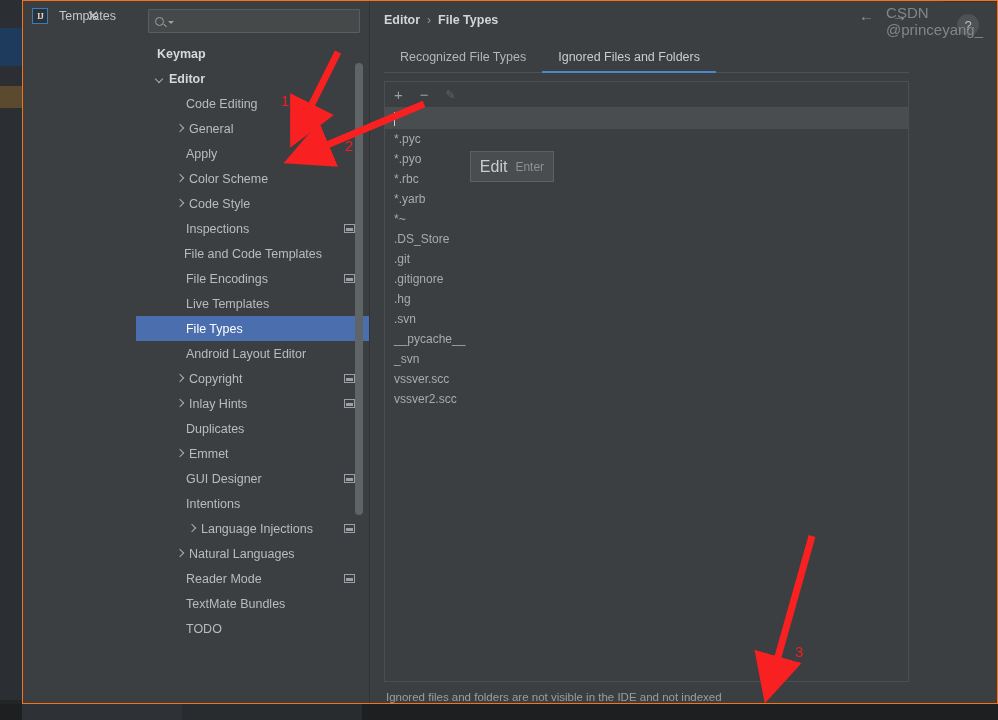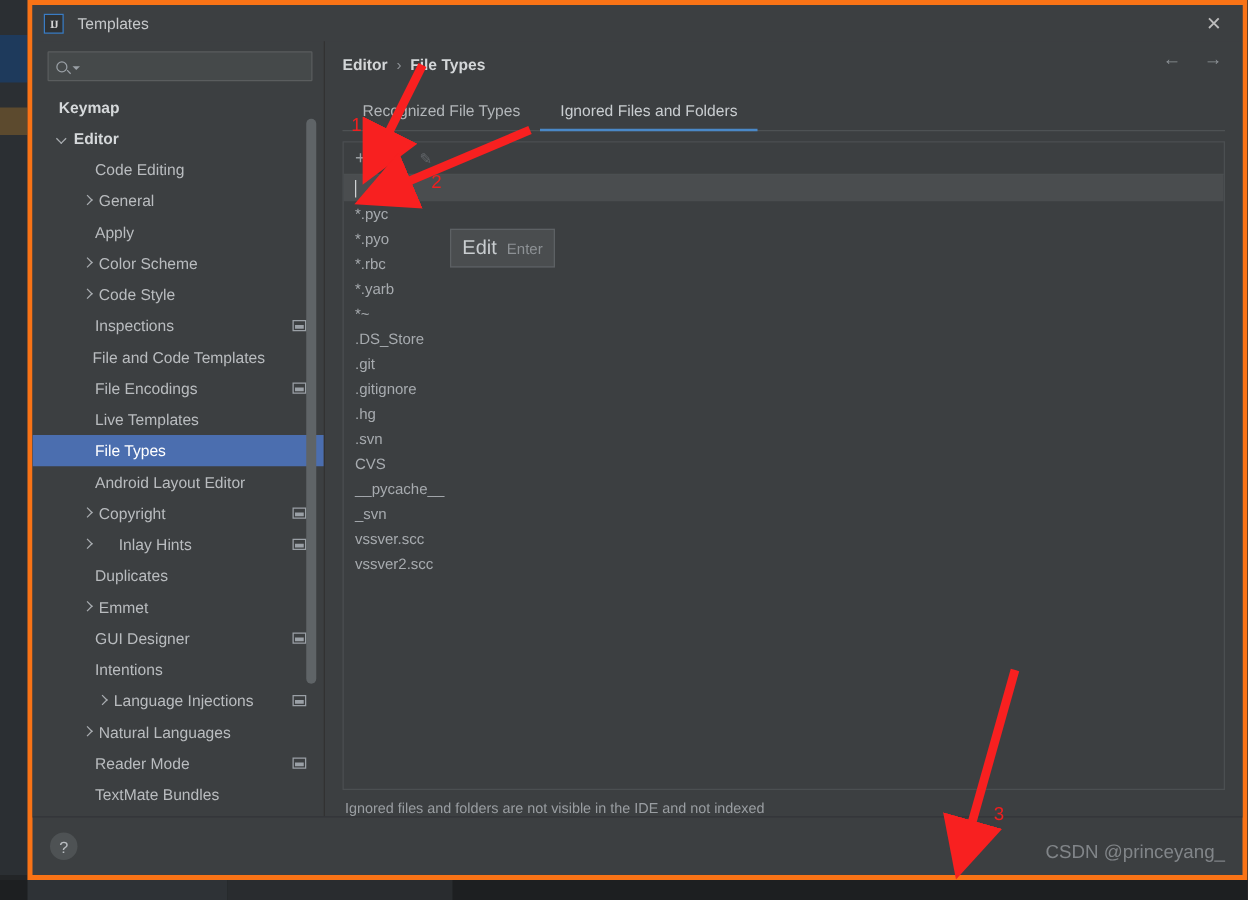--- a/index.html
+++ b/index.html
@@ -36,22 +36,22 @@
   .taskbar-seg2 {
     position: absolute; left: 182px; bottom: 0; width: 180px; height: 16px;
     background: #292c2f;
   }
 
   
   .dialog {
     position: absolute; left: 22px; top: 0;
     width: 976px; height: 704px;
     background: #3c3f41;
-    border: 4px solid #f97316;
-    display: flex; flex-direction: column;
+    border: 1px solid #f97316;
+    display: flex; flex-direction: row; gap: 20px;
   }
 
   
   .titlebar {
     height: 29px; min-height: 29px;
     background: #3c3f41;
     display: flex; align-items: center;
     position: relative;
   }
   .app-icon {
@@ -383,21 +383,21 @@
               <span class="tree-arrow"></span>
               <span class="tree-label" style="margin-left: 0px;">Android Layout Editor</span>
             </div>
             <div class="tree-item" style="padding-left: 38px;">
               <span class="tree-arrow collapsed"></span>
               <span class="tree-label" style="margin-left: 3px;">Copyright</span>
               <span class="badge-icon"></span>
             </div>
             <div class="tree-item" style="padding-left: 38px;">
               <span class="tree-arrow collapsed"></span>
-              <span class="tree-label" style="margin-left: 19px;">Inlay Hints</span>
+              <span class="tree-label" style="margin-left: 3px;">Inlay Hints</span>
               <span class="badge-icon"></span>
             </div>
             <div class="tree-item" style="padding-left: 38px;">
               <span class="tree-arrow"></span>
               <span class="tree-label" style="margin-left: 0px;">Duplicates</span>
             </div>
             <div class="tree-item" style="padding-left: 38px;">
               <span class="tree-arrow collapsed"></span>
               <span class="tree-label" style="margin-left: 3px;">Emmet</span>
             </div>
@@ -469,21 +469,20 @@
                 <div class="list-row">*.pyc</div>
                 <div class="list-row">*.pyo</div>
                 <div class="list-row">*.rbc</div>
                 <div class="list-row">*.yarb</div>
                 <div class="list-row">*~</div>
                 <div class="list-row">.DS_Store</div>
                 <div class="list-row">.git</div>
                 <div class="list-row">.gitignore</div>
                 <div class="list-row">.hg</div>
                 <div class="list-row">.svn</div>
-                <div class="list-row">CVS</div>
                 <div class="list-row">__pycache__</div>
                 <div class="list-row">_svn</div>
                 <div class="list-row">vssver.scc</div>
                 <div class="list-row">vssver2.scc</div>
               </div>
           </div>
         </div>
 
         <div class="hint">Ignored files and folders are not visible in the IDE and not indexed</div>
 

